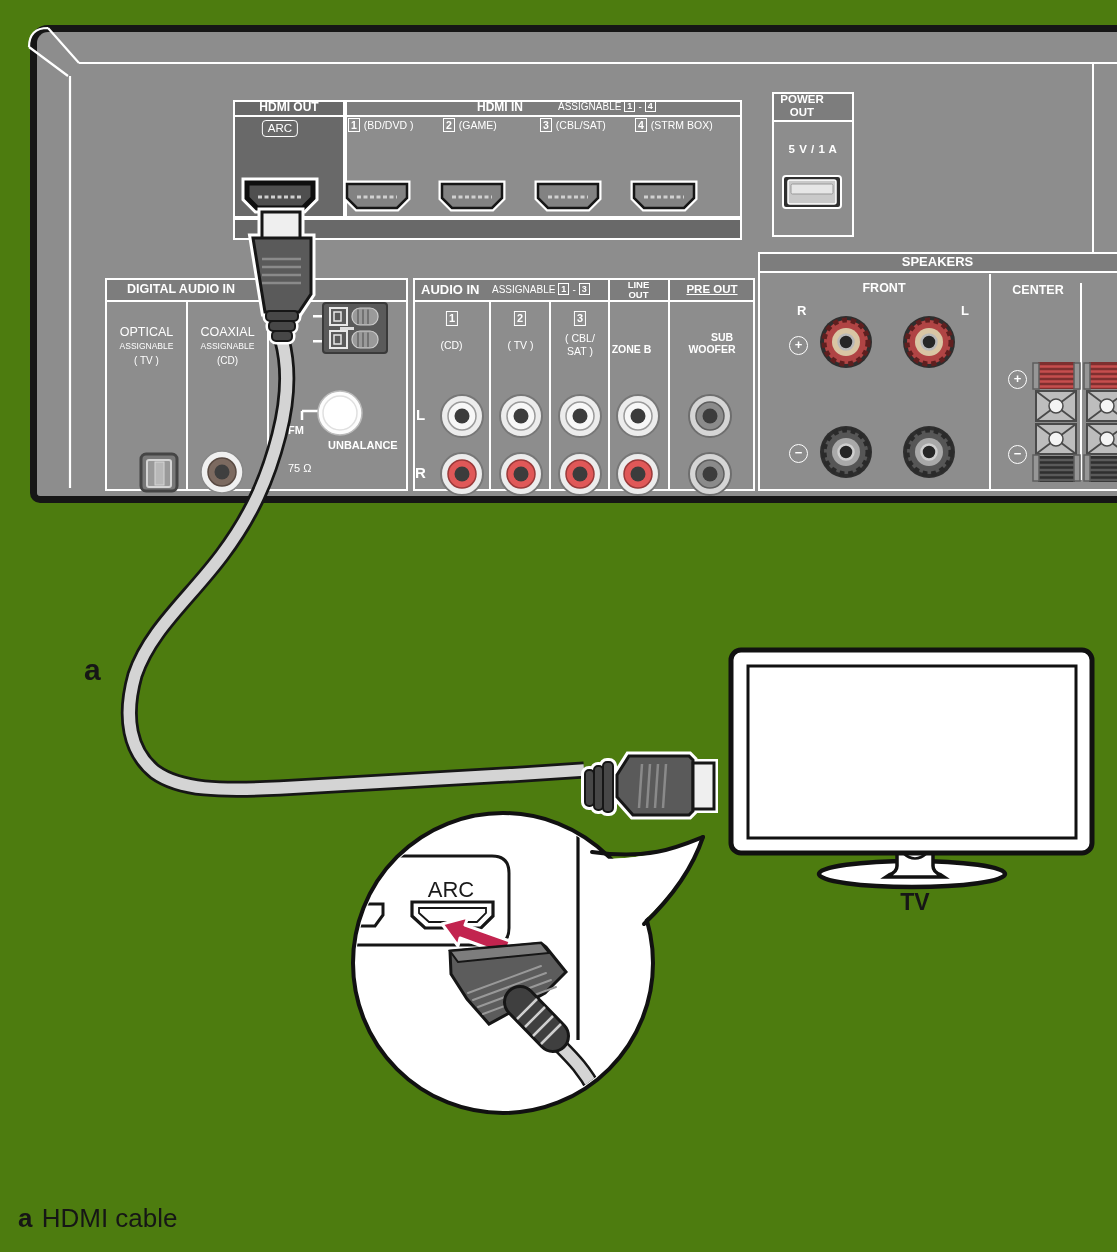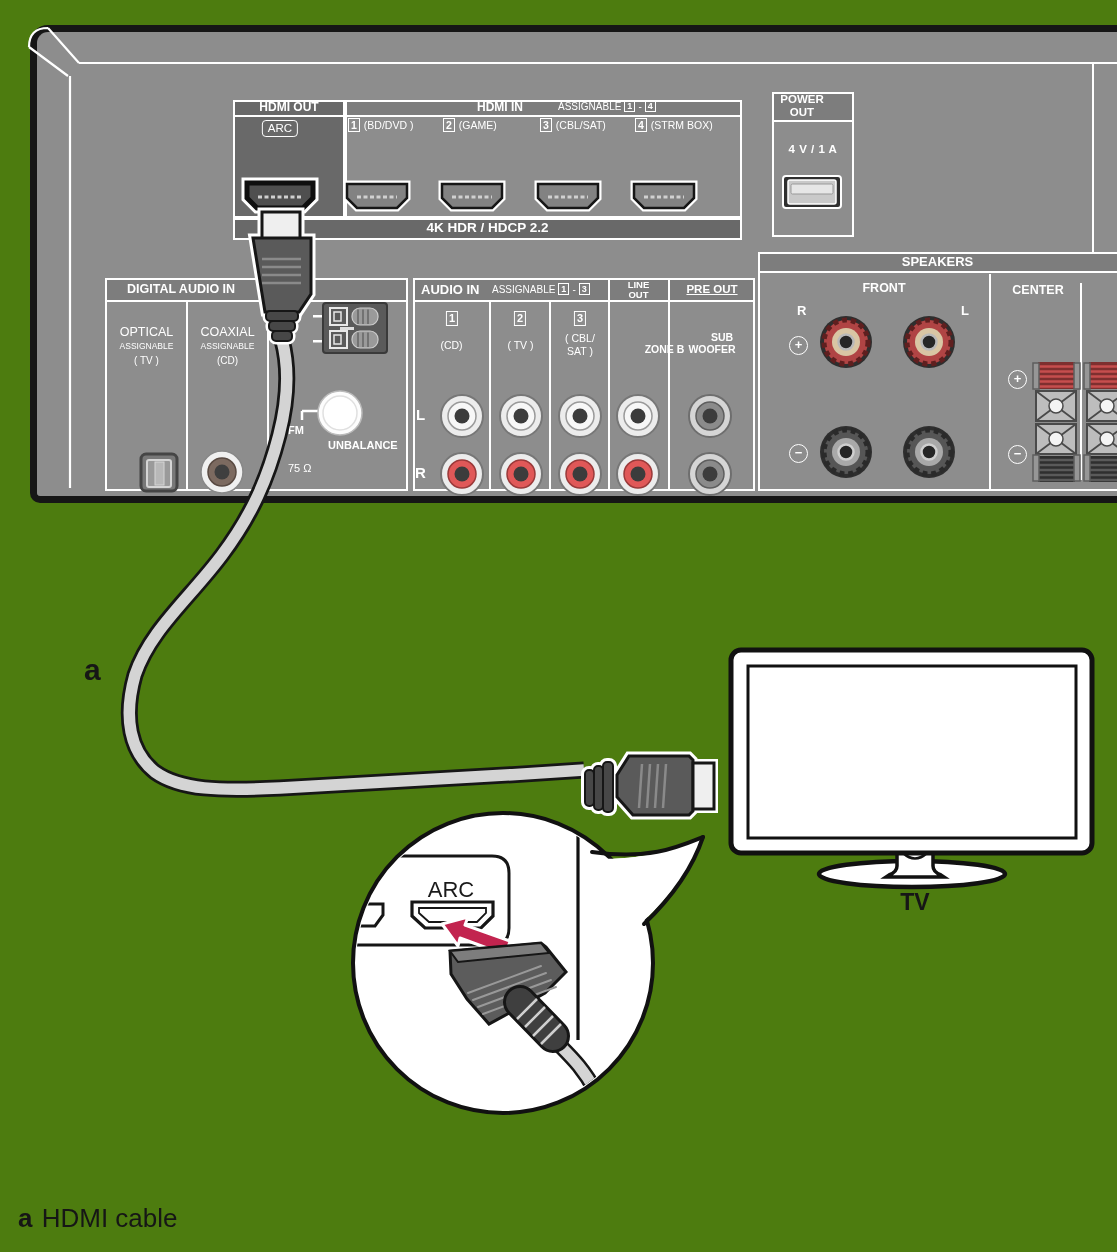--- a/index.html
+++ b/index.html
@@ -76,27 +76,26 @@
     <span>(GAME)</span>
   </div>
   <div class="t flex" style="left:540px;top:118px;font-size:10.5px;">
     <span class="nbox">3</span>
     <span>(CBL/SAT)</span>
   </div>
   <div class="t flex" style="left:635px;top:118px;font-size:10.5px;">
     <span class="nbox">4</span>
     <span>(STRM BOX)</span>
   </div>
-  <div class="t b c" style="left:233px;top:220px;width:509px;font-size:13.5px;">4K HDR / HDCP 2.2</div>
 
   <div class="t b c" style="left:772px;top:93px;width:60px;font-size:11.5px;line-height:1.15;">
     <span style="display:block;">POWER</span>
     <span style="display:block;">OUT</span>
   </div>
-  <div class="t b c" style="left:772px;top:143px;width:82px;font-size:11.5px;letter-spacing:0.5px;">4 V / 1 A</div>
+  <div class="t b c" style="left:772px;top:143px;width:82px;font-size:11.5px;letter-spacing:0.5px;">5 V / 1 A</div>
 
   <div class="t b" style="left:127px;top:282px;font-size:12.5px;">DIGITAL AUDIO IN</div>
   <div class="t c" style="left:107px;top:325px;width:79px;font-size:12.5px;">OPTICAL</div>
   <div class="t c" style="left:107px;top:341px;width:79px;font-size:8.5px;">ASSIGNABLE</div>
   <div class="t c" style="left:107px;top:355px;width:79px;font-size:10px;">( TV )</div>
   <div class="t c" style="left:188px;top:325px;width:79px;font-size:12.5px;">COAXIAL</div>
   <div class="t c" style="left:188px;top:341px;width:79px;font-size:8.5px;">ASSIGNABLE</div>
   <div class="t c" style="left:188px;top:355px;width:79px;font-size:10px;">(CD)</div>
   <div class="t b" style="left:288px;top:424px;font-size:11px;">FM</div>
   <div class="t b" style="left:288px;top:439px;font-size:11px;padding-left:40px;">UNBALANCE</div>
@@ -114,21 +113,21 @@
     <span style="display:block;">OUT</span>
   </div>
   <div class="t b c" style="left:669px;top:283px;width:86px;font-size:11.5px;text-decoration:underline;">PRE OUT</div>
   <span class="t nbox" style="left:452px;top:311px;font-size:11px;transform:translateX(-50%);">1</span>
   <div class="t c" style="left:413px;top:339px;width:77px;font-size:10.5px;">(CD)</div>
   <span class="t nbox" style="left:520px;top:311px;font-size:11px;transform:translateX(-50%);">2</span>
   <div class="t c" style="left:482px;top:339px;width:77px;font-size:10.5px;">( TV )</div>
   <span class="t nbox" style="left:580px;top:311px;font-size:11px;transform:translateX(-50%);">3</span>
   <div class="t c" style="left:545px;top:332px;width:70px;font-size:10.5px;">( CBL/</div>
   <div class="t c" style="left:545px;top:345px;width:70px;font-size:10.5px;">SAT )</div>
-  <div class="t b c" style="left:609px;top:343px;width:45px;font-size:10.5px;padding-left:33px;">ZONE B</div>
+  <div class="t b c" style="left:609px;top:343px;width:45px;font-size:10.5px;">ZONE B</div>
   <div class="t b c" style="left:669px;top:331px;width:106px;font-size:10.5px;">SUB</div>
   <div class="t b c" style="left:669px;top:343px;width:86px;font-size:10.5px;">WOOFER</div>
   <div class="t b" style="left:416px;top:406px;font-size:15px;">L</div>
   <div class="t b" style="left:415px;top:464px;font-size:15px;">R</div>
 
   <div class="t b c" style="left:758px;top:254px;width:359px;font-size:13px;">SPEAKERS</div>
   <div class="t b c" style="left:834px;top:281px;width:100px;font-size:12.5px;">FRONT</div>
   <div class="t b" style="left:797px;top:303px;font-size:13px;">R</div>
   <div class="t b" style="left:961px;top:303px;font-size:13px;">L</div>
   <div class="t b c" style="left:1000px;top:283px;width:76px;font-size:12.5px;">CENTER</div>

